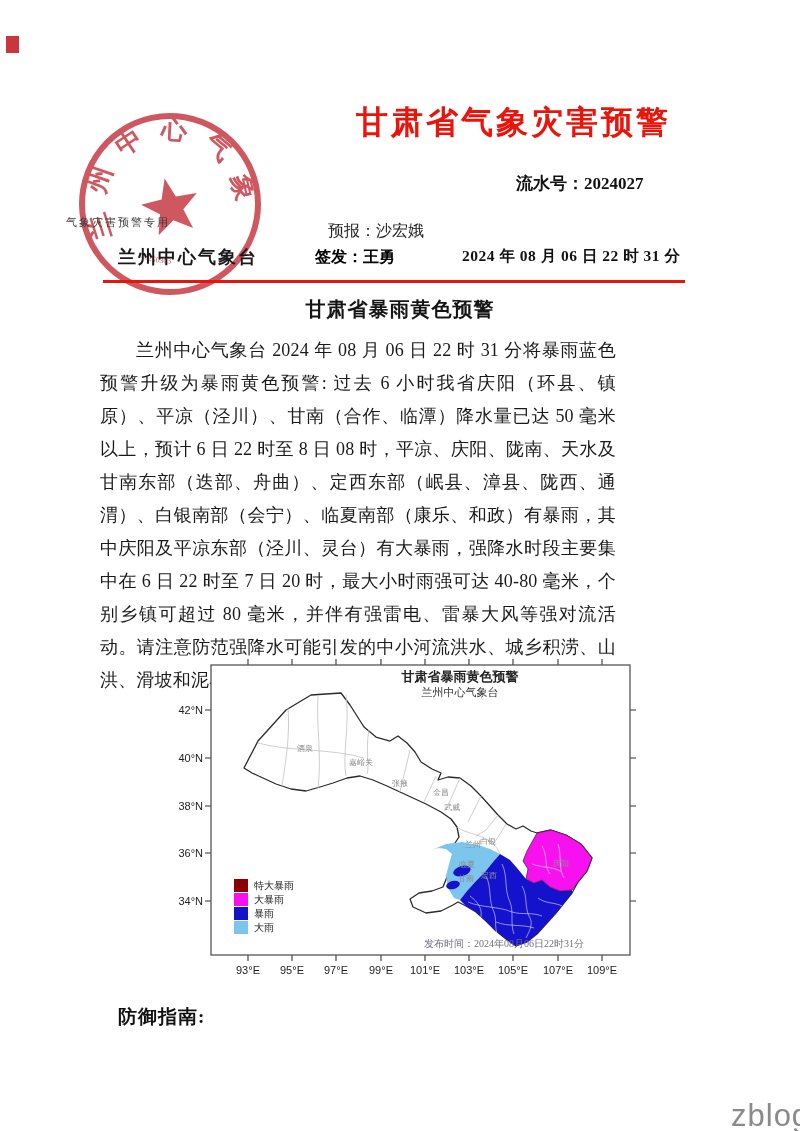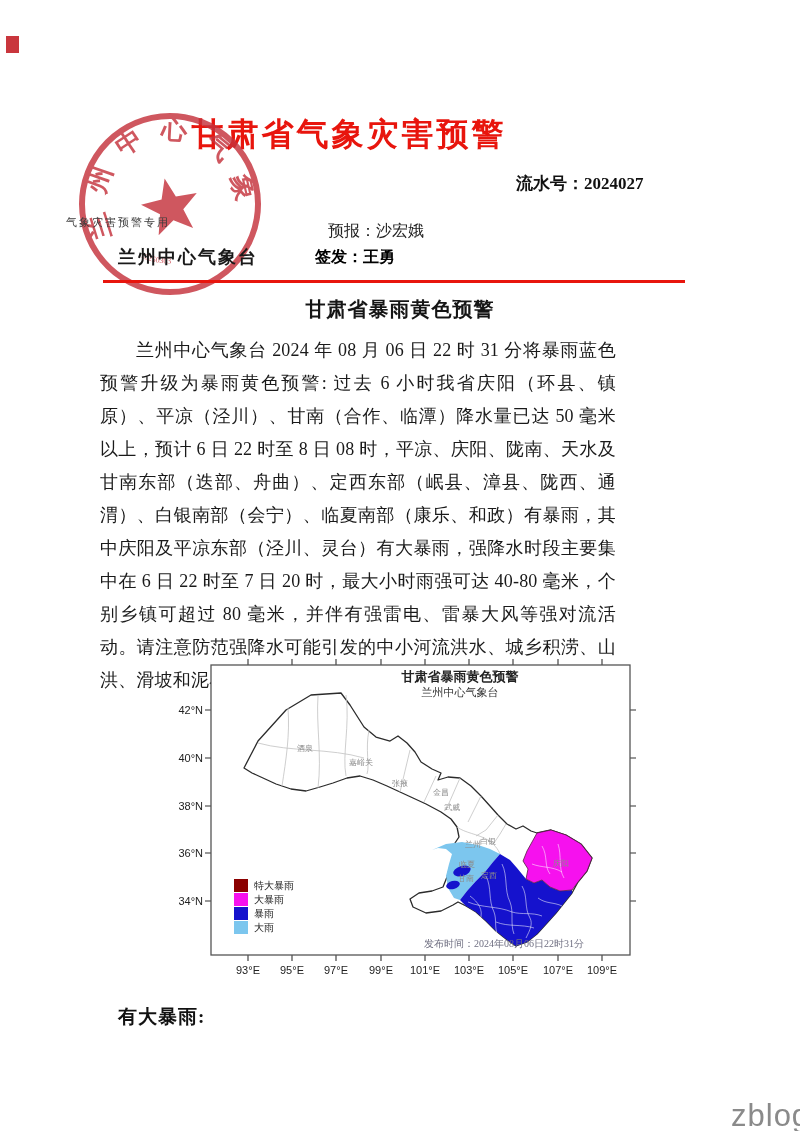--- a/index.html
+++ b/index.html
@@ -1,19 +1,19 @@
 <!DOCTYPE html>
 <html><head>
 <meta charset="utf-8">
 <style>
   html,body{margin:0;padding:0;}
   body{width:800px;height:1131px;background:#fff;font-family:"Liberation Serif","DejaVu Serif",serif;}
   .page{position:relative;width:800px;height:1131px;background:#ffffff;overflow:hidden;}
   .corner-mark{position:absolute;left:6px;top:36px;width:13px;height:17px;background:#c32028;opacity:.9;}
-  .doc-title{position:absolute;left:0;top:98px;width:668px;margin:15px;text-align:center;
+  .doc-title{position:absolute;left:0;top:98px;width:668px;margin:3px;text-align:right;
     font-size:32px;font-weight:bold;color:#e8150d;letter-spacing:3px;}
   .serial{position:absolute;left:516px;top:172px;font-size:17px;font-weight:bold;color:#111;text-align:right;}
   .seal-svg{position:absolute;left:72px;top:106px;width:196px;height:196px;}
   .seal-cap1{position:absolute;left:66px;top:215px;font-size:11px;color:#3c3c3c;letter-spacing:2px;}
   .seal-cap2{position:absolute;left:118px;top:245px;font-size:18px;font-weight:bold;color:#191919;letter-spacing:2px;}
   .forecaster{position:absolute;left:328px;top:221px;font-size:16px;color:#222;}
   .issuer{position:absolute;left:315px;top:247px;font-size:16px;color:#000000;font-weight:bold;}
   .issue-dt{position:absolute;left:462px;top:246px;font-size:15.5px;font-weight:bold;color:#111;letter-spacing:.5px;}
   .red-rule{position:absolute;left:103px;top:280px;width:582px;height:3px;background:#e8150d;}
   .notice-title{position:absolute;left:0;top:296px;width:800px;margin:0;text-align:center;
@@ -54,20 +54,21 @@
       <text font-size="8" fill="#c5333d">
         <textPath href="#sealBot" startOffset="8">10250303</textPath>
       </text>
     </g>
   </svg>
 
   <div class="seal-cap1">气象灾害预警专用</div>
   <div class="seal-cap2">兰州中心气象台</div>
   <div class="forecaster">预报：沙宏娥</div>
   <div class="issuer">签发：王勇</div>
+  <div class="issue-dt">2024 年 08 月 06 日 22 时 31 分</div>
 
   <div class="red-rule"></div>
 
   <h2 class="notice-title">甘肃省暴雨黄色预警</h2>
   <p class="notice-body">兰州中心气象台 2024 年 08 月 06 日 22 时 31 分将暴雨蓝色预警升级为暴雨黄色预警: 过去 6 小时我省庆阳（环县、镇原）、平凉（泾川）、甘南（合作、临潭）降水量已达 50 毫米以上，预计 6 日 22 时至 8 日 08 时，平凉、庆阳、陇南、天水及甘南东部（迭部、舟曲）、定西东部（岷县、漳县、陇西、通渭）、白银南部（会宁）、临夏南部（康乐、和政）有暴雨，其中庆阳及平凉东部（泾川、灵台）有大暴雨，强降水时段主要集中在 6 日 22 时至 7 日 20 时，最大小时雨强可达 40-80 毫米，个别乡镇可超过 80 毫米，并伴有强雷电、雷暴大风等强对流活动。请注意防范强降水可能引发的中小河流洪水、城乡积涝、山洪、滑坡和泥石流等次生灾害。</p>
 
   <div class="map-wrap">
     <svg viewBox="0 0 480 335" width="480" height="335">
       <rect x="41" y="15" width="419" height="290" fill="#ffffff"></rect>
 
@@ -163,17 +164,17 @@
       <g>
         <text x="33" y="64" text-anchor="end" class="tick-label">42°N</text>
         <text x="33" y="112" text-anchor="end" class="tick-label">40°N</text>
         <text x="33" y="160" text-anchor="end" class="tick-label">38°N</text>
         <text x="33" y="207" text-anchor="end" class="tick-label">36°N</text>
         <text x="33" y="255" text-anchor="end" class="tick-label">34°N</text>
       </g>
     </svg>
   </div>
 
-  <div class="guide-title">有大暴雨:</div>
+  <div class="guide-title">防御指南:</div>
 
   <div class="watermark">zblog</div>
 
 </div>
 
 </body></html>

